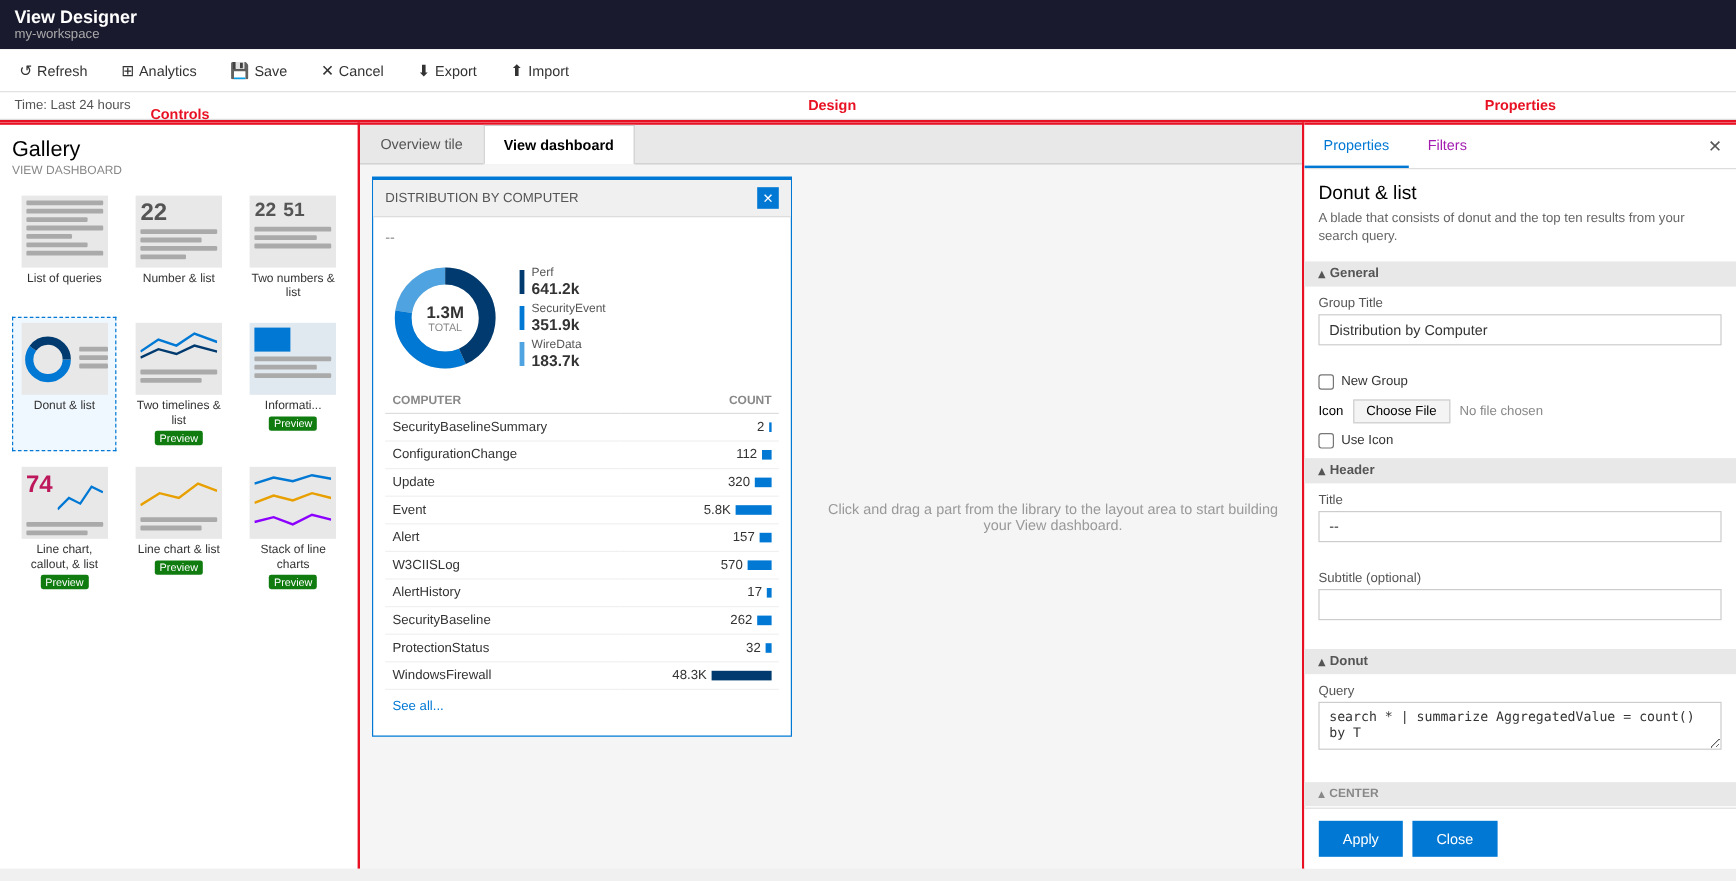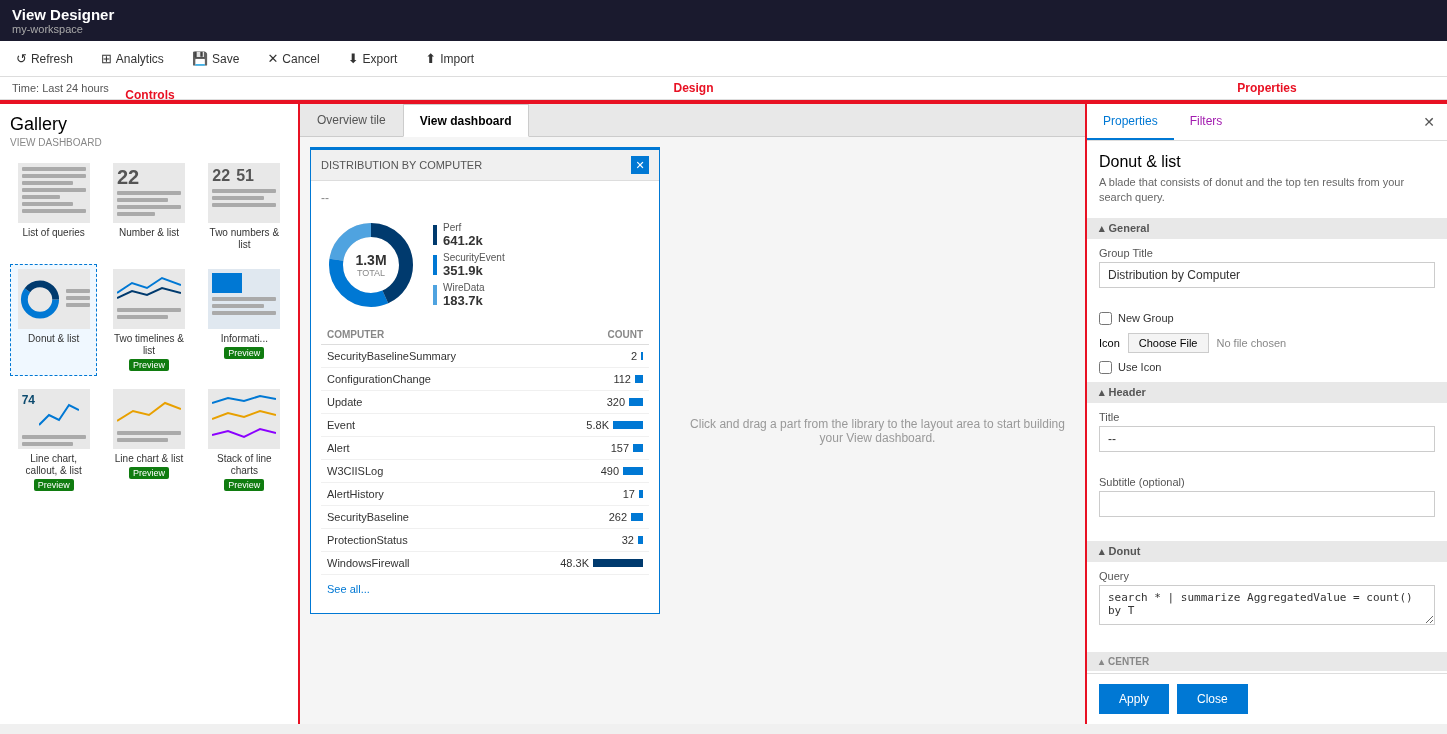--- a/index.html
+++ b/index.html
@@ -499,21 +499,21 @@
           <div class="thumb-line medium"></div>
           <div class="thumb-line full"></div>
         </div>
         <div class="gallery-item-label">Informati...</div>
         <span class="preview-badge">Preview</span>
       </div>
 
       <div class="gallery-item">
         <div class="gallery-thumb" style="padding:4px;">
           <div style="display:flex;align-items:flex-start;gap:4px;">
-            <div style="font-size:12px;font-weight:bold;color:#0c4a6e;">74</div>
+            <div style="font-size:20px;font-weight:bold;color:#be185d;">74</div>
             <svg width="40" height="40" viewBox="0 0 40 40" style="margin-top:2px;">
               <polyline points="0,30 10,20 20,25 30,10 40,15" fill="none" stroke="#0078d4" stroke-width="2"></polyline>
             </svg>
           </div>
           <div class="thumb-line full"></div>
           <div class="thumb-line medium"></div>
         </div>
         <div class="gallery-item-label">Line chart, callout, &amp; list</div>
         <span class="preview-badge">Preview</span>
       </div>
@@ -658,21 +658,21 @@
       <div class="bar-cell">
         <span>157</span>
         <span class="mini-bar " style="width:10px;"></span>
       </div>
     </td>
   </tr>
                   <tr>
     <td>W3CIISLog</td>
     <td class="right">
       <div class="bar-cell">
-        <span>490</span>
+        <span>570</span>
         <span class="mini-bar " style="width:20px;"></span>
       </div>
     </td>
   </tr>
                   <tr>
     <td>AlertHistory</td>
     <td class="right">
       <div class="bar-cell">
         <span>17</span>
         <span class="mini-bar " style="width:4px;"></span>

